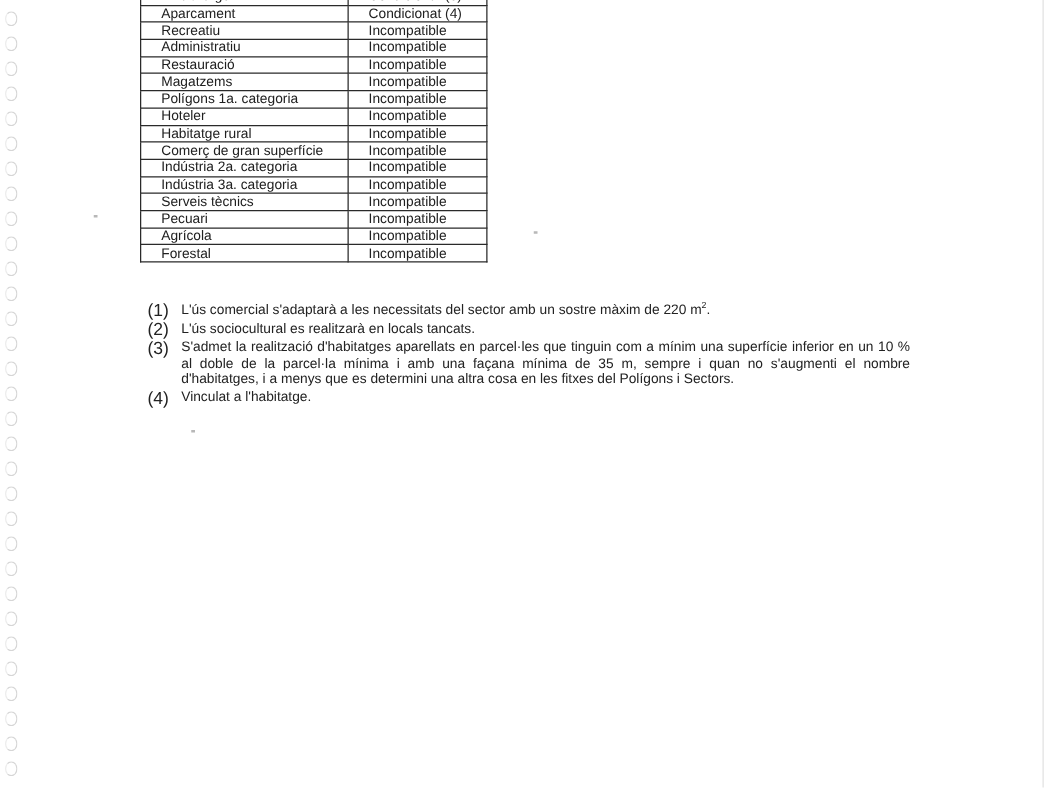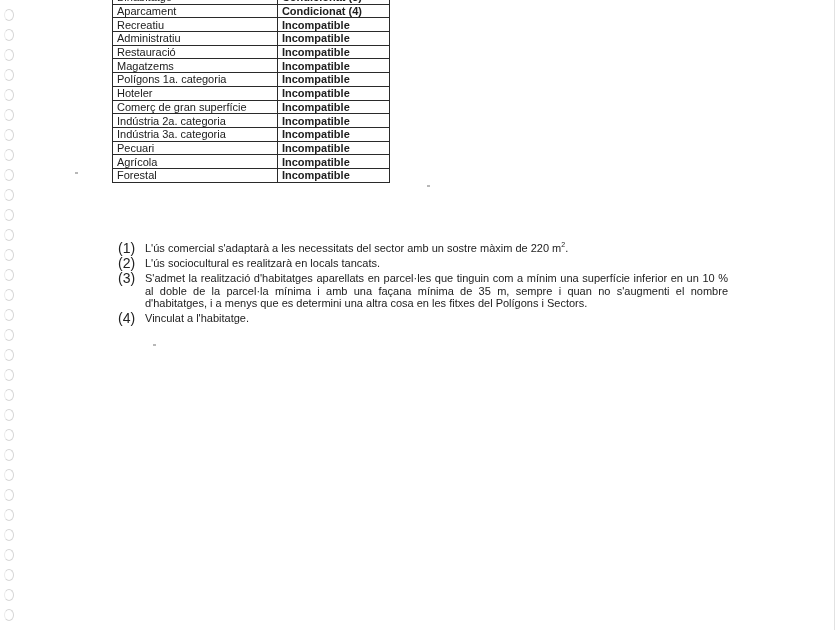--- a/index.html
+++ b/index.html
@@ -50,31 +50,30 @@
       position: absolute;
       left: 112px;
       top: -10px;
       border-collapse: collapse;
       font-size: 11px;
       line-height: 12px;
       width: 278px;
     }
     .use-table td {
       border: 1px solid #2a2a2a;
-      padding: 0 4px;
+      padding: 0 16px;
       height: 12.7px;
       white-space: nowrap;
       color: #202020;
     }
     .use-table td.col-use {
       width: 157px;
     }
     .use-table td.col-status {
       width: 104px;
-      font-weight: bold;
     }
     .use-table {
       border: 1.5px solid #222;
     }
     .notes {
       position: absolute;
       left: 118px;
       top: 241px;
       width: 610px;
       font-size: 11px;
@@ -173,29 +172,37 @@
       </tr>
     <tr>
         <td class="col-use">Polígons 1a. categoria</td>
         <td class="col-status">Incompatible</td>
       </tr>
     <tr>
         <td class="col-use">Hoteler</td>
         <td class="col-status">Incompatible</td>
       </tr>
     <tr>
+        <td class="col-use">Habitatge rural</td>
+        <td class="col-status">Incompatible</td>
+      </tr>
+    <tr>
         <td class="col-use">Comerç de gran superfície</td>
         <td class="col-status">Incompatible</td>
       </tr>
     <tr>
         <td class="col-use">Indústria 2a. categoria</td>
         <td class="col-status">Incompatible</td>
       </tr>
     <tr>
         <td class="col-use">Indústria 3a. categoria</td>
+        <td class="col-status">Incompatible</td>
+      </tr>
+    <tr>
+        <td class="col-use">Serveis tècnics</td>
         <td class="col-status">Incompatible</td>
       </tr>
     <tr>
         <td class="col-use">Pecuari</td>
         <td class="col-status">Incompatible</td>
       </tr>
     <tr>
         <td class="col-use">Agrícola</td>
         <td class="col-status">Incompatible</td>
       </tr>

